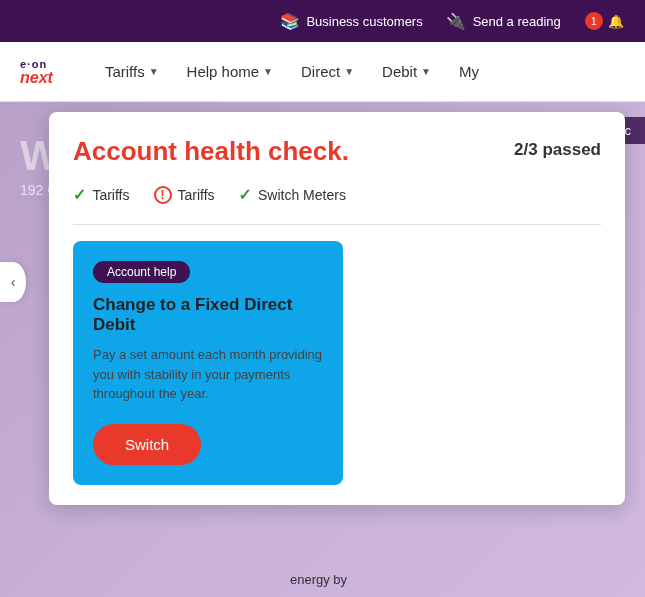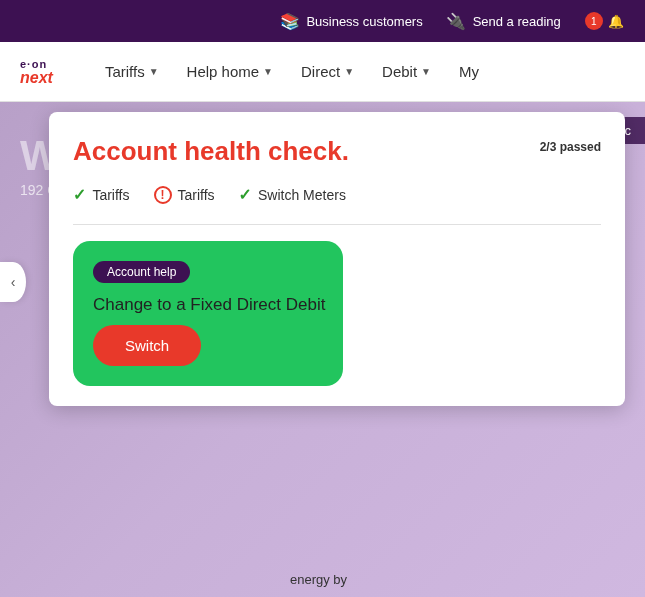--- a/index.html
+++ b/index.html
@@ -159,21 +159,21 @@
       justify-content: space-between;
       align-items: flex-start;
       margin-bottom: 18px;
     }
     .modal-title {
       font-size: 26px;
       font-weight: bold;
       color: #e8392a;
     }
     .modal-passed {
-      font-size: 12px;
+      font-size: 17px;
       font-weight: bold;
       color: #333;
       padding-top: 4px;
     }
 
     .check-items {
       display: flex;
       gap: 24px;
       margin-bottom: 20px;
       align-items: center;
@@ -198,37 +198,37 @@
       height: 18px;
       display: flex;
       align-items: center;
       justify-content: center;
       font-size: 12px;
       font-weight: bold;
     }
 
     
     .account-card {
-      background: #22c55e;
-      border-radius: 17px;
+      background: #0ea5e9;
+      border-radius: 8px;
       padding: 20px 16px 20px 20px;
       max-width: 270px;
     }
     .card-badge {
       background: #3d1152;
       color: white;
       border-radius: 20px;
       padding: 4px 14px;
       font-size: 12px;
       display: inline-block;
       margin-bottom: 12px;
     }
     .card-title {
       font-size: 17px;
-      font-weight: normal;
+      font-weight: bold;
       color: #222;
       margin-bottom: 10px;
     }
     .card-desc {
       font-size: 13px;
       color: #444;
       line-height: 1.5;
       margin-bottom: 20px;
     }
     .switch-btn {
@@ -373,20 +373,21 @@
         <span>Switch Meters</span>
       </div>
     </div>
 
     <hr class="modal-divider">
 
     <div style="padding-top: 16px;">
       <div class="account-card">
         <div class="card-badge">Account help</div>
         <div class="card-title">Change to a Fixed Direct Debit</div>
+        <div class="card-desc">Pay a set amount each month providing you with stability in your payments throughout the year.</div>
         <button class="switch-btn">Switch</button>
       </div>
     </div>
   </div>
 
   <div class="bottom-text">energy by</div>
 
 </div>
 
 </body></html>

